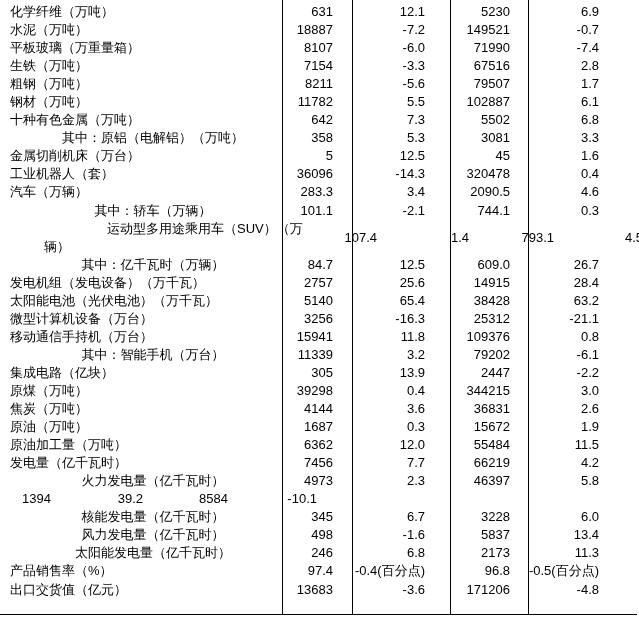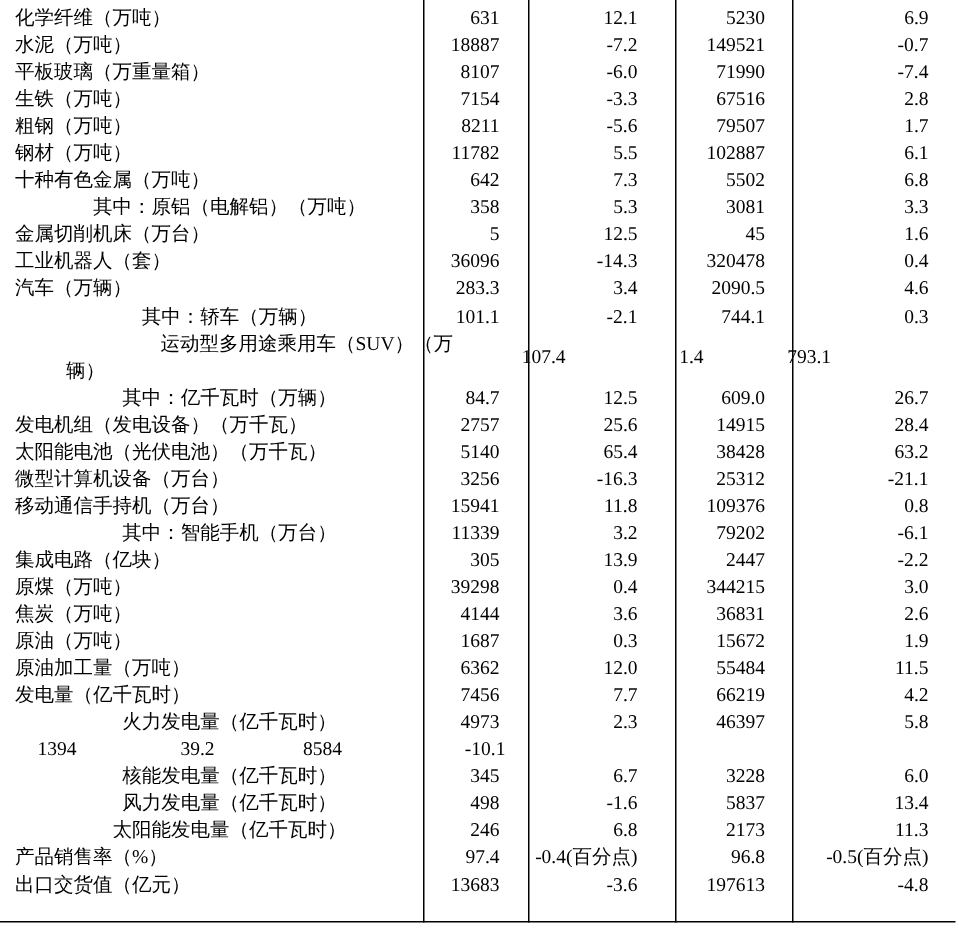--- a/index.html
+++ b/index.html
@@ -6,21 +6,21 @@
     margin: 0;
     padding: 0;
     background: #ffffff;
   }
   .screen {
     position: relative;
     width: 639px;
     height: 631px;
     background: #ffffff;
     overflow: hidden;
-    font-family: Liberation Serif, serif;
+    font-family: Liberation Sans, sans-serif;
     font-size: 13px;
     color: #000000;
   }
   .vline {
     position: absolute;
     top: 0;
     width: 1px;
     height: 615px;
     background: #000000;
   }
@@ -63,21 +63,21 @@
   .ind0 { text-indent: 10px; }
   .ind1 { text-indent: 24px; text-align: center; }
   .ind2 { text-indent: 63px; }
   .v {
     text-align: right;
     line-height: 18.06px;
   }
   .vc1 { width: 70px;  padding-right: 19px; }
   .vc2 { width: 98px;  padding-right: 25px; }
   .vc3 { width: 78px;  padding-right: 18px; }
-  .vc4 { width: 111px; padding-right: 20px; }
+  .vc4 { width: 111px; padding-right: 40px; }
 </style>
 </head>
 <body>
 
 <div class="screen">
   <div class="rows">
       <div class="row">
         <div class="cell label ind0">化学纤维（万吨）</div>
         <div class="cell v vc1">631</div>
         <div class="cell v vc2">12.1</div>
@@ -291,21 +291,21 @@
         <div class="cell label ind0">产品销售率（%）</div>
         <div class="cell v vc1">97.4</div>
         <div class="cell v vc2">-0.4(百分点)</div>
         <div class="cell v vc3">96.8</div>
         <div class="cell v vc4">-0.5(百分点)</div>
       </div>
       <div class="row">
         <div class="cell label ind0">出口交货值（亿元）</div>
         <div class="cell v vc1">13683</div>
         <div class="cell v vc2">-3.6</div>
-        <div class="cell v vc3">197613</div>
+        <div class="cell v vc3">171206</div>
         <div class="cell v vc4">-4.8</div>
       </div>
     </div>
   <div class="vline v1"></div>
   <div class="vline v2"></div>
   <div class="vline v3"></div>
   <div class="vline v4"></div>
   <div class="bottom-border"></div>
 </div>
 

